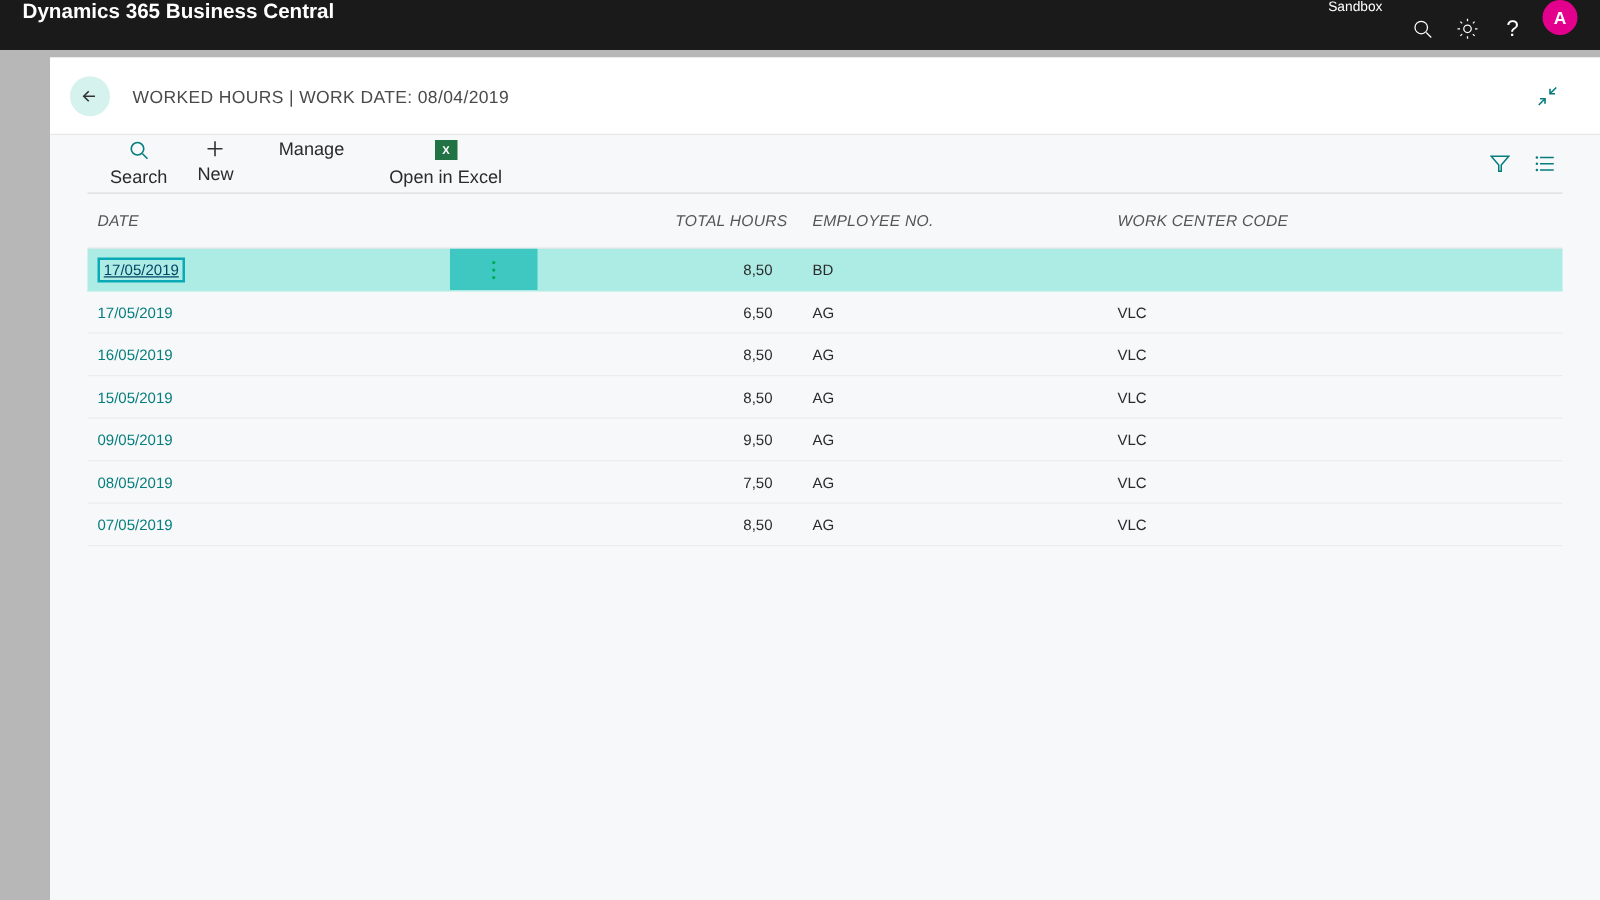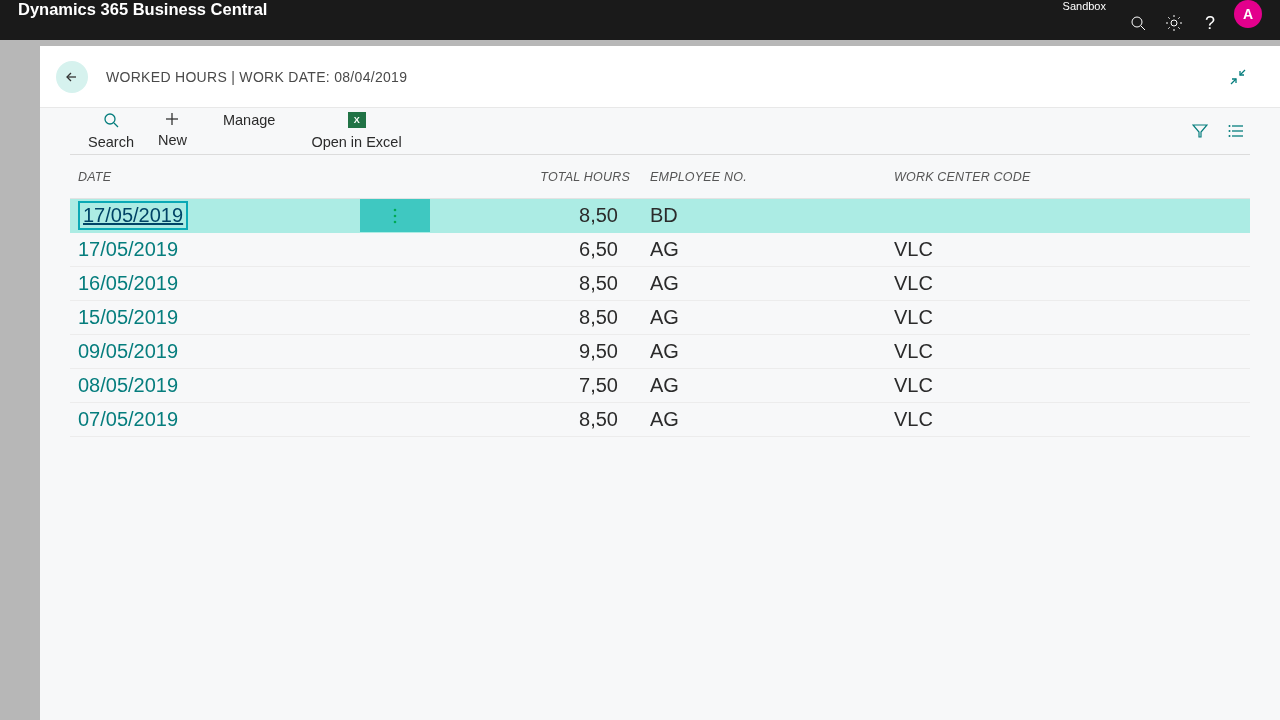--- a/index.html
+++ b/index.html
@@ -34,21 +34,21 @@
   
   .table { margin: 0 30px; }
   .thead { display:flex; align-items:center; height:44px; font-size:12.5px; letter-spacing:.2px; color:#555; font-weight:400; border-bottom:1px solid #e3e3e3;font-style:italic;}
   .col-date   { width: 290px; padding-left: 8px; }
   .col-menu   { width: 70px; }
   .col-hours  { width: 220px; text-align:right; padding-right: 20px;}
   .col-emp    { width: 244px; }
   .col-wc     { flex:1; }
   .thead .col-hours{ padding-right:20px;}
   
-  .row { display:flex; align-items:center; height:34px; font-size:20px; color:#2b2b2b; border-bottom:1px solid #ececec; cursor:default;}
+  .row { display:flex; align-items:center; height:34px; font-size:12px; color:#2b2b2b; border-bottom:1px solid #ececec; cursor:default;}
   .row .datecell { color:#057d7d; padding-left: 8px;}
   .row .hours { text-align:right; padding-right:32px; color:#2b2b2b;}
   
   .row.sel { background:#acece4; border-bottom-color:#acece4;}
   .row.sel .datebox { display:inline-block; border:2px solid #0aa9b5; padding: 1px 3px; background:#acece4; text-decoration: underline; color:#046; }
   .row.sel .menucell { background:#3fc8c1; height:100%; display:flex; align-items:center; justify-content:center; cursor:pointer;}
   .menucell { height:100%; display:flex; align-items:center; justify-content:center;}
   
   .excel-icon { display:inline-flex; width:18px; height:18px; background:#217346; color:#fff; font-size:9px; font-weight:700; align-items:center; justify-content:center; font-family: Arial; letter-spacing:-.5px;}
 </style>

